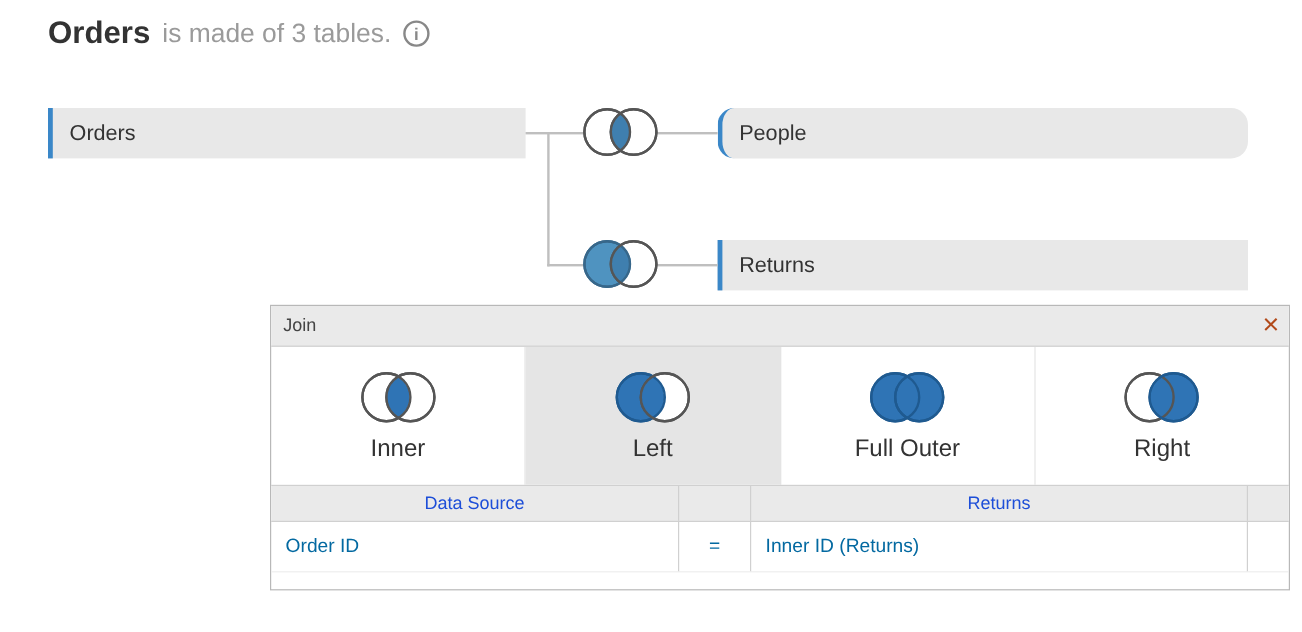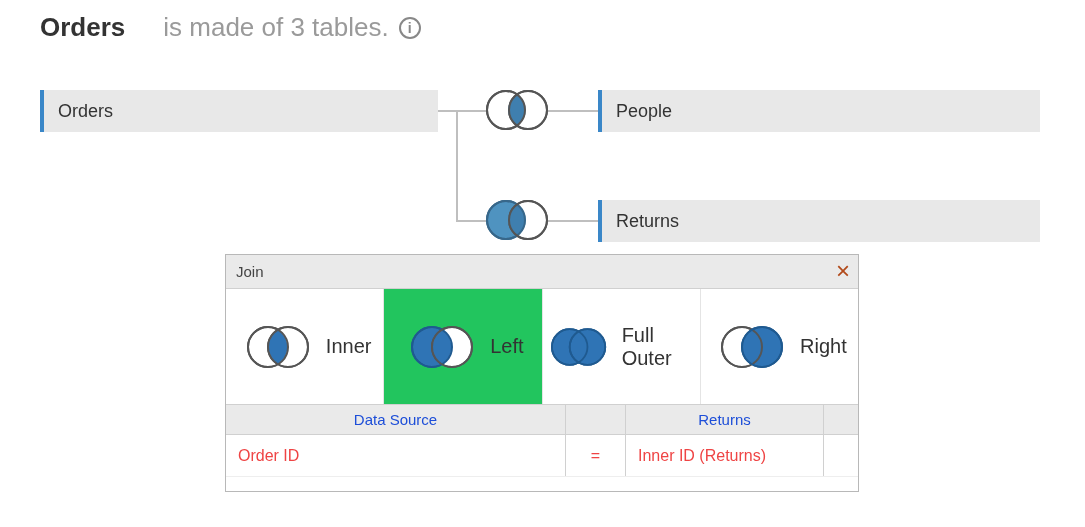--- a/index.html
+++ b/index.html
@@ -19,24 +19,23 @@
       display: flex;
       align-items: center;
       gap: 10px;
     }
     .header-title {
       font-size: 26px;
       font-weight: 600;
       color: #333;
     }
     .header-sub {
-      font-size: 26px;
+      font-size: 22px;
       font-weight: 400;
       color: #9a9a9a;
-      margin-left: 28px;
     }
     .info-icon {
       width: 22px;
       height: 22px;
       border: 2px solid #888;
       border-radius: 50%;
       display: flex;
       align-items: center;
       justify-content: center;
       font-size: 14px;
@@ -49,40 +48,40 @@
       height: 42px;
       background: #e8e8e8;
       border-left: 4px solid #3a87c8;
       display: flex;
       align-items: center;
       padding-left: 14px;
       font-size: 18px;
       color: #333;
     }
     .table-orders { top: 90px; left: 40px; width: 398px; }
-    .table-people { top: 90px; left: 598px; width: 442px; }
+    .table-people { top: 90px; left: 598px; width: 442px; border-radius: 14px; }
     .table-returns { top: 200px; left: 598px; width: 442px; }
 
     .connector-h1 { position: absolute; top: 110px; left: 438px; width: 160px; height: 2px; background: #bfbfbf; }
     .connector-v  { position: absolute; top: 110px; left: 456px; width: 2px; height: 112px; background: #bfbfbf; }
     .connector-h2 { position: absolute; top: 220px; left: 456px; width: 142px; height: 2px; background: #bfbfbf; }
 
     .venn-small {
       position: absolute;
       width: 72px;
       height: 44px;
     }
     .venn-people  { top: 88px;  left: 481px; }
     .venn-returns { top: 198px; left: 481px; }
 
     .join-dialog {
       position: absolute;
       top: 254px;
       left: 225px;
-      width: 634px;
+      width: 850px;
       background: #fff;
       border: 1px solid #b8b8b8;
     }
     .dlg-header {
       height: 34px;
       background: #eaeaea;
       display: flex;
       align-items: center;
       padding: 0 10px;
       border-bottom: 1px solid #d0d0d0;
@@ -100,43 +99,44 @@
     }
 
     .join-options {
       display: flex;
       height: 116px;
       border-bottom: 1px solid #d0d0d0;
     }
     .join-opt {
       flex: 1;
       display: flex;
+      flex-direction: column;
       align-items: center;
       justify-content: center;
       gap: 8px;
       border-right: 1px solid #e4e4e4;
       cursor: pointer;
     }
     .join-opt:last-child { border-right: none; }
-    .join-opt.selected { background: #22c55e; }
+    .join-opt.selected { background: #e5e5e5; }
     .join-opt-label { font-size: 20px; color: #333; }
 
     .clause-header {
       display: flex;
       height: 30px;
       background: #eaeaea;
       border-bottom: 1px solid #d0d0d0;
       font-size: 15px;
       color: #1d4ed8;
     }
     .clause-row {
       display: flex;
       height: 42px;
       font-size: 16px;
-      color: #ef4444;
+      color: #0369a1;
       border-bottom: 1px solid #eee;
     }
     .c-left  { width: 340px; display:flex; align-items:center; padding-left:12px; border-right:1px solid #d0d0d0; }
     .c-op    { width: 60px;  display:flex; align-items:center; justify-content:center; border-right:1px solid #d0d0d0; }
     .c-right { flex: 1; display:flex; align-items:center; padding-left:12px; border-right:1px solid #d0d0d0; }
     .c-tail  { width: 34px; }
     .clause-header .c-left, .clause-header .c-right { justify-content:center; padding-left:0; }
     .clause-header .c-op, .clause-header .c-tail { }
     .clause-pad { height: 14px; }
   </style>

